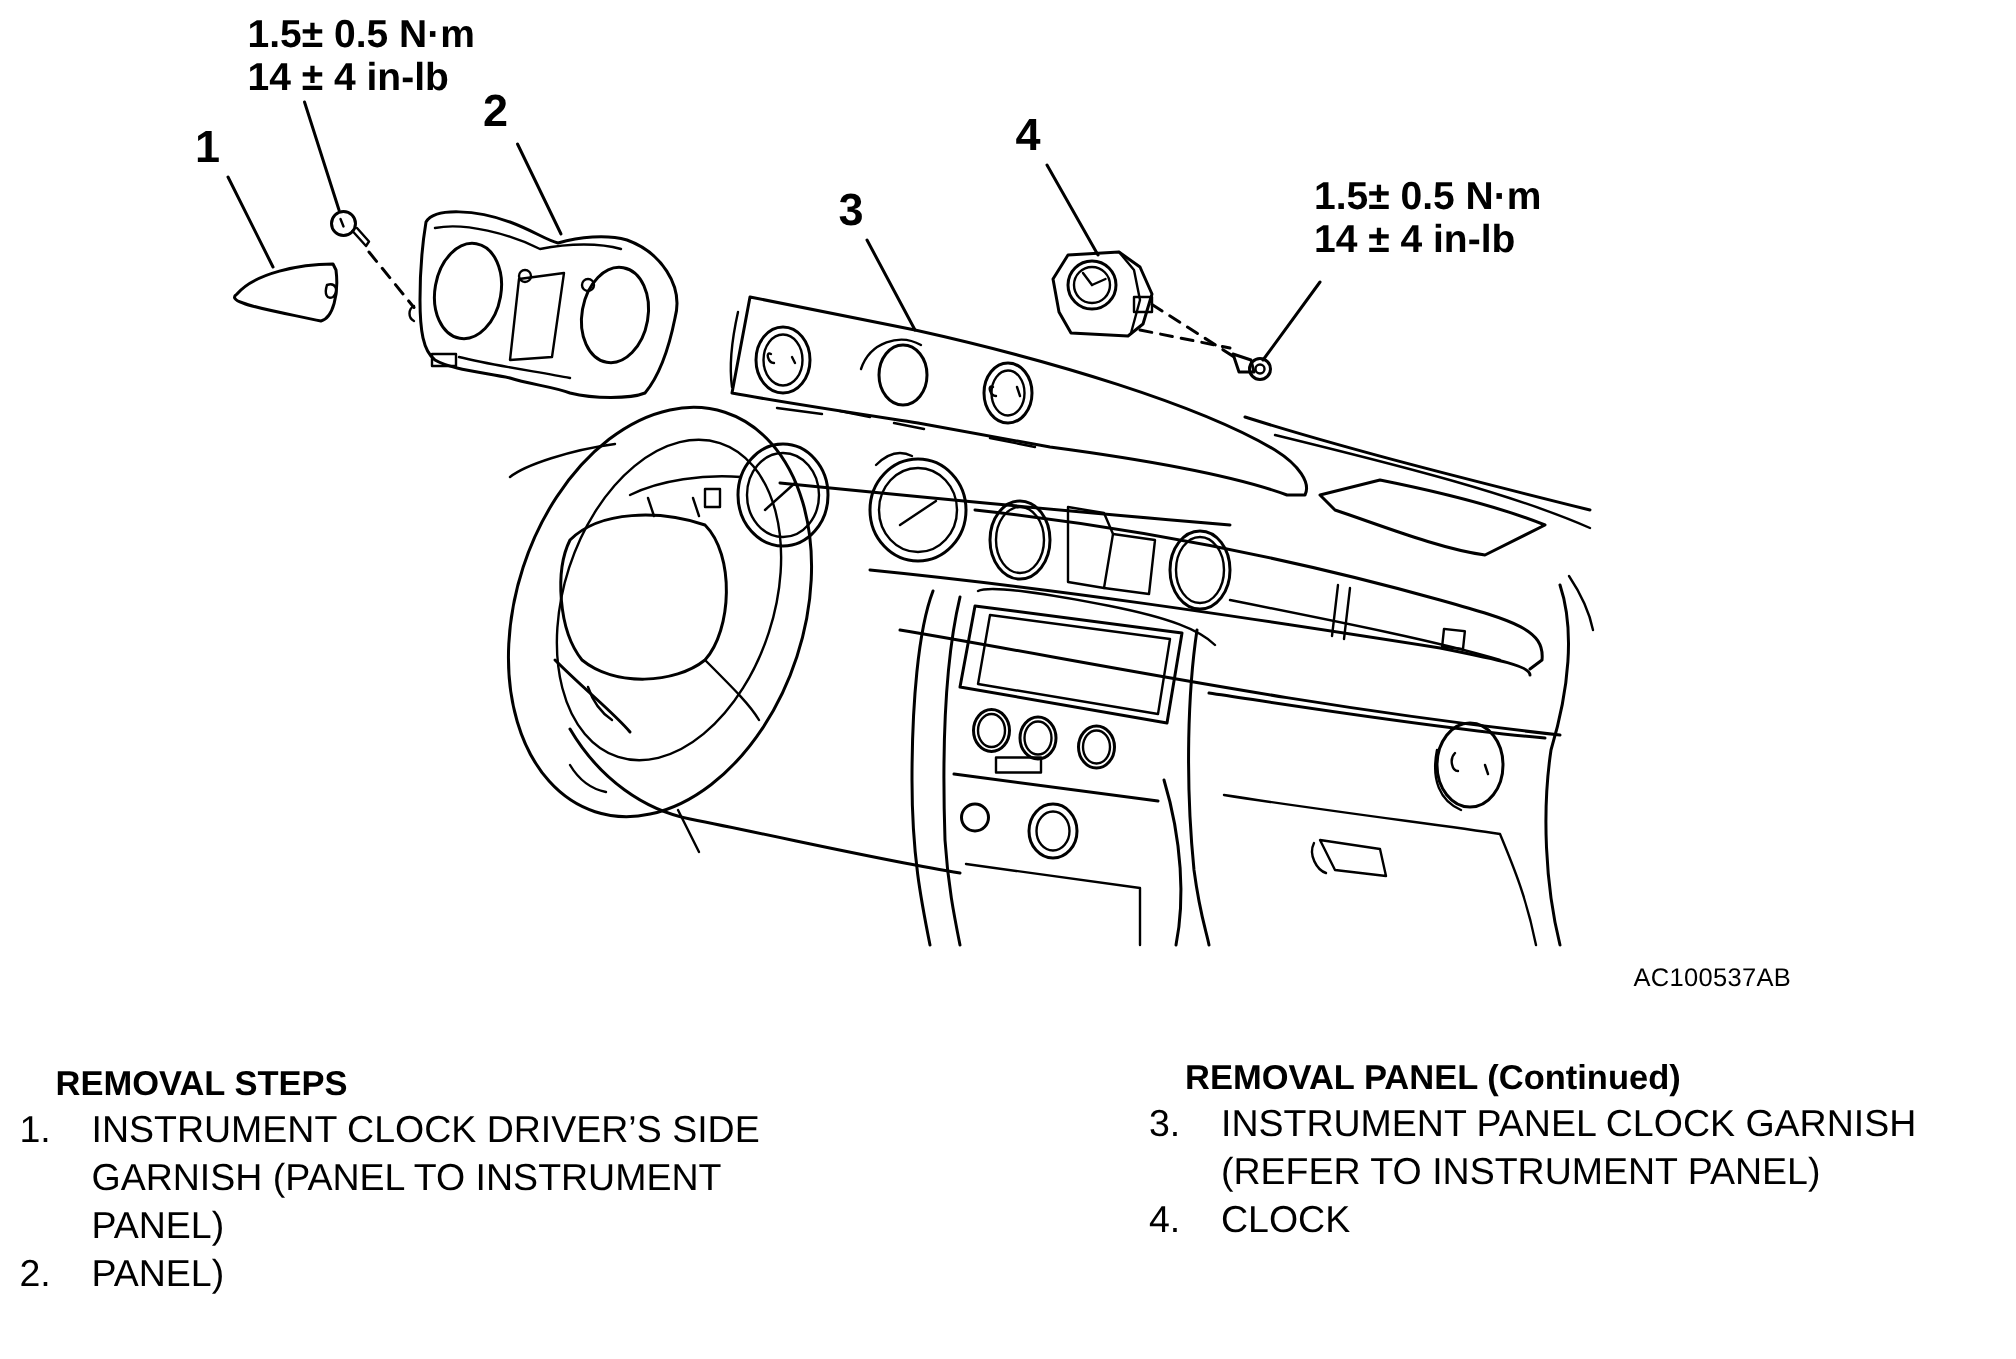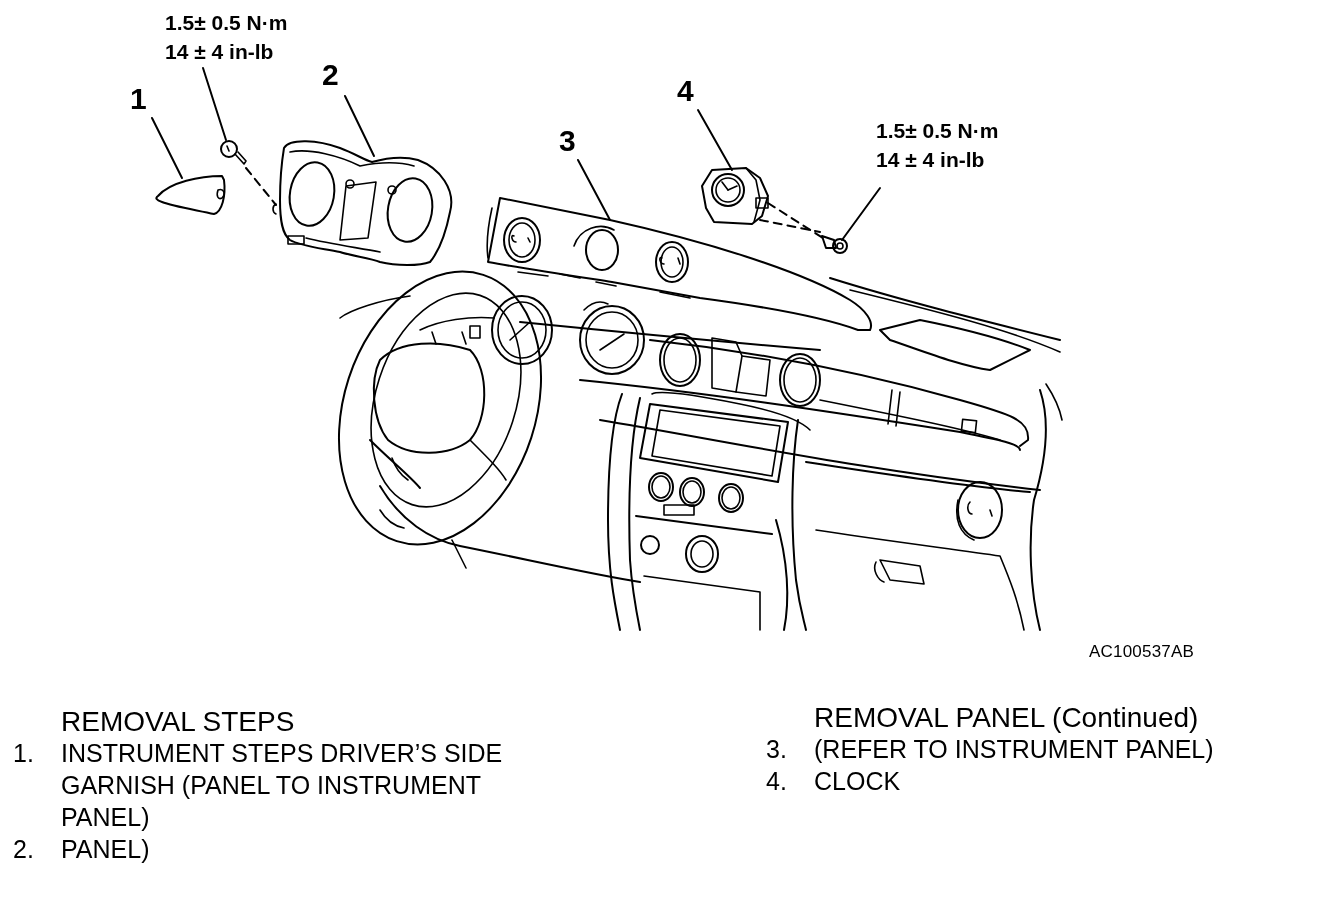--- a/index.html
+++ b/index.html
@@ -6,24 +6,24 @@
   body { width: 1344px; height: 906px; position: relative; overflow: hidden;
          font-family: "Liberation Sans", "DejaVu Sans", sans-serif; color: #000; }
   #illustration { position: absolute; left: 0; top: 0; width: 1344px; height: 680px; }
   #illustration path, #illustration line, #illustration ellipse, #illustration circle, #illustration rect, #illustration polyline, #illustration polygon {
     fill: none; stroke: #000; stroke-width: 2; stroke-linejoin: round; stroke-linecap: round;
   }
   #illustration .thin { stroke-width: 1.6; }
   #illustration .leader { stroke-width: 2; }
   #illustration .dash { stroke-dasharray: 8 6; stroke-width: 2; }
   .callout { position: absolute; font-weight: bold; font-size: 30px; line-height: 30px; }
-  .torque { position: absolute; font-weight: bold; font-size: 21px; line-height: 29px; white-space: nowrap; }
+  .torque { position: absolute; font-weight: bold; font-size: 26px; line-height: 29px; white-space: nowrap; }
   .fig-id { position: absolute; left: 1089px; top: 642px; font-weight: normal; font-size: 17px; letter-spacing: 0.2px; }
   .steps { position: absolute; font-size: 25px; line-height: 32px; }
-  .steps .heading { font-weight: normal; font-size: 28px; line-height: 30px; margin-left: 48px; }
+  .steps .heading { font-weight: bold; font-size: 23px; line-height: 30px; margin-left: 24px; }
   .step { display: flex; }
   .step .num { width: 48px; flex: none; }
   .step .txt { flex: 1; }
   #steps-left { left: 13px; top: 707px; width: 610px; }
   #steps-right { left: 766px; top: 703px; width: 578px; }
 </style>
 </head>
 <body>
 
 <svg id="illustration" viewBox="0 0 1344 680" xmlns="http://www.w3.org/2000/svg">
@@ -187,38 +187,39 @@
   <div>14 ± 4 in-lb</div>
 </div>
 
 <div class="fig-id">AC100537AB</div>
 
 <div class="steps" id="steps-left">
   <div class="heading">REMOVAL STEPS</div>
   <div class="step">
     <div class="num">1.</div>
     <div class="txt">
-      <div>INSTRUMENT STEPS DRIVER’S SIDE</div>
+      <div>INSTRUMENT CLOCK DRIVER’S SIDE</div>
       <div>GARNISH (PANEL TO INSTRUMENT</div>
       <div>PANEL)</div>
     </div>
   </div>
   <div class="step">
     <div class="num">2.</div>
     <div class="txt">
       <div>PANEL)</div>
     </div>
   </div>
 </div>
 
 <div class="steps" id="steps-right">
   <div class="heading">REMOVAL PANEL (Continued)</div>
   <div class="step">
     <div class="num">3.</div>
     <div class="txt">
+      <div>INSTRUMENT PANEL CLOCK GARNISH</div>
       <div>(REFER TO INSTRUMENT PANEL)</div>
     </div>
   </div>
   <div class="step">
     <div class="num">4.</div>
     <div class="txt">
       <div>CLOCK</div>
     </div>
   </div>
 </div>

